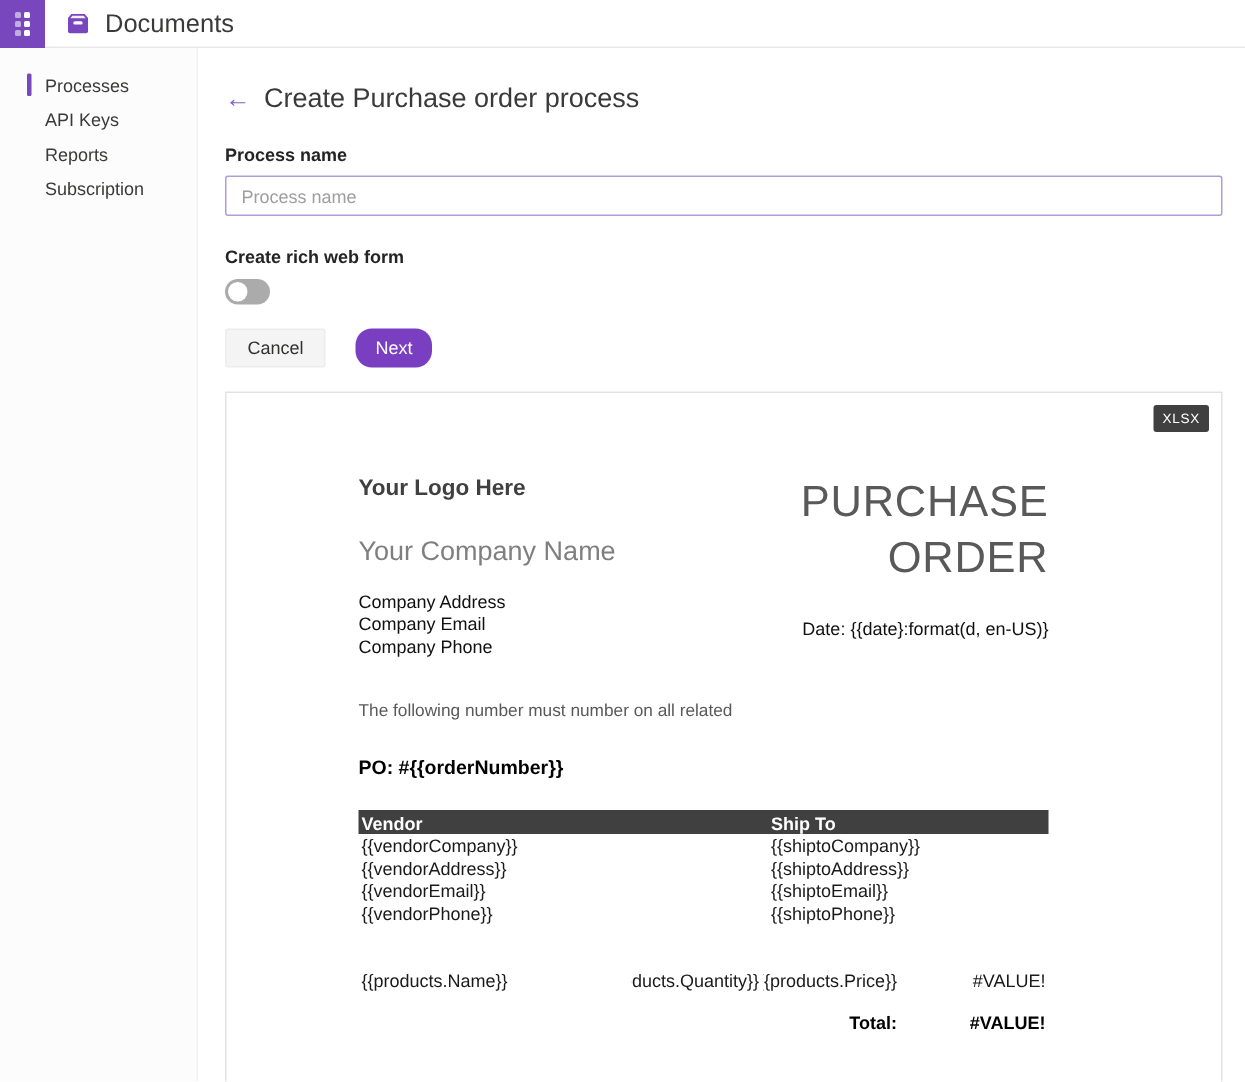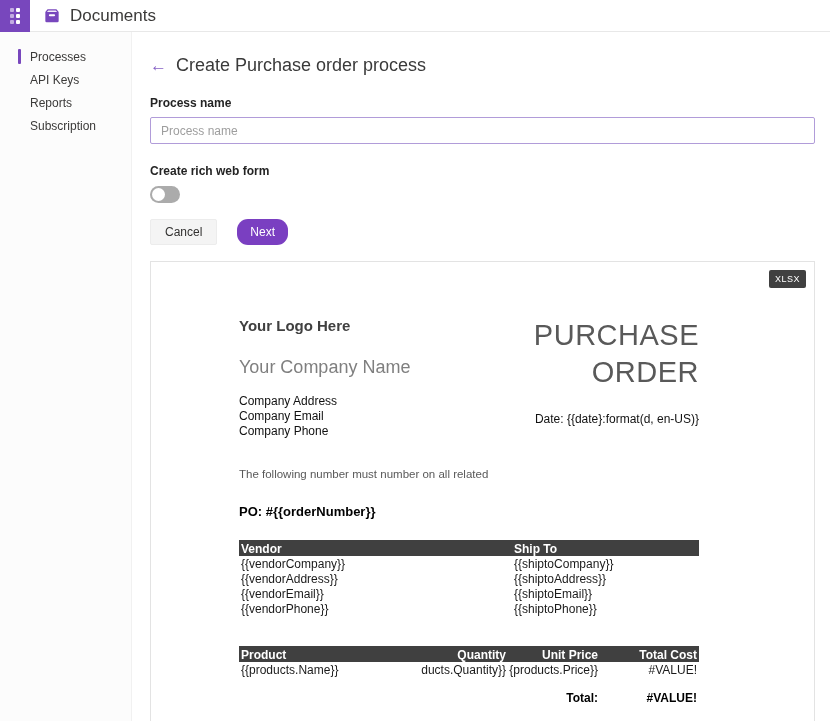--- a/index.html
+++ b/index.html
@@ -182,27 +182,20 @@
             <span class="v-left">{{vendorEmail}}</span>
             <span class="v-right">{{shiptoEmail}}</span>
           </div>
           <div class="tbl-row">
             <span class="v-left">{{vendorPhone}}</span>
             <span class="v-right">{{shiptoPhone}}</span>
           </div>
         </div>
 
         <div class="tbl product-tbl">
-          <div class="tbl-head">
-            <span class="c-product">Product</span>
-            <span class="c-qty">Quantity</span>
-            <span class="c-gap"></span>
-            <span class="c-price">Unit Price</span>
-            <span class="c-total">Total Cost</span>
-          </div>
           <div class="tbl-row">
             <span class="c-product">{{products.Name}}</span>
             <span class="c-qty clip">
                 <span>{{products.Quantity}}</span>
               </span>
             <span class="c-gap"></span>
             <span class="c-price clip">
                 <span>{{products.Price}}</span>
               </span>
             <span class="c-total">#VALUE!</span>

